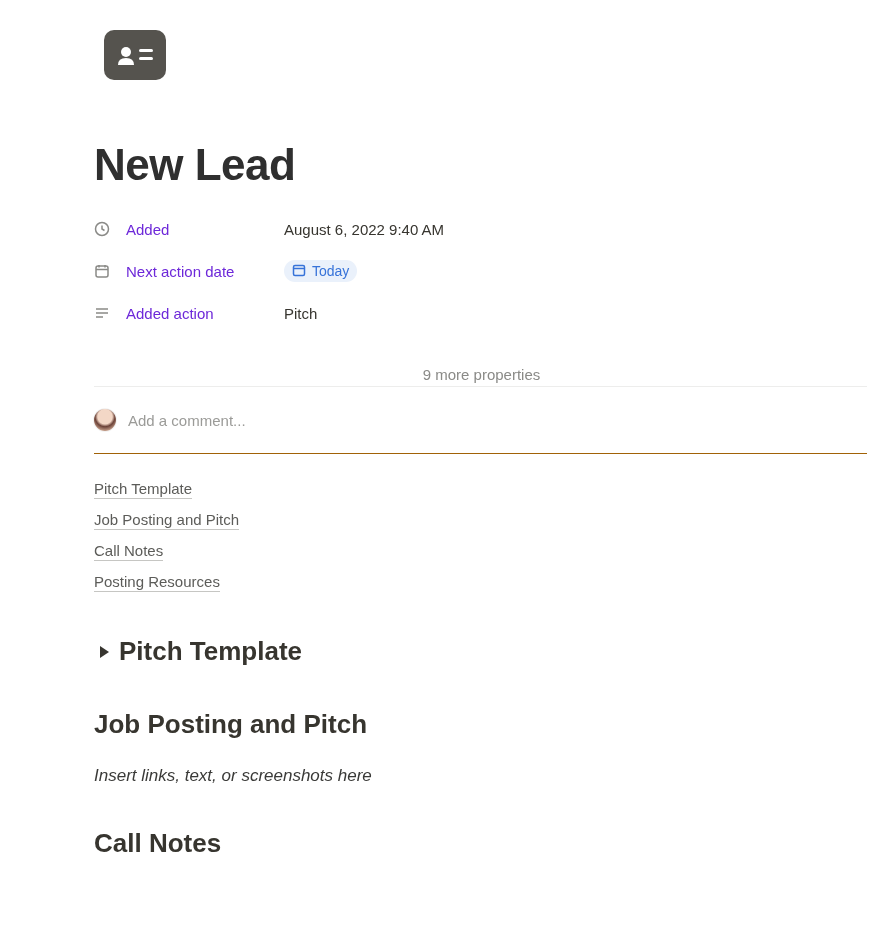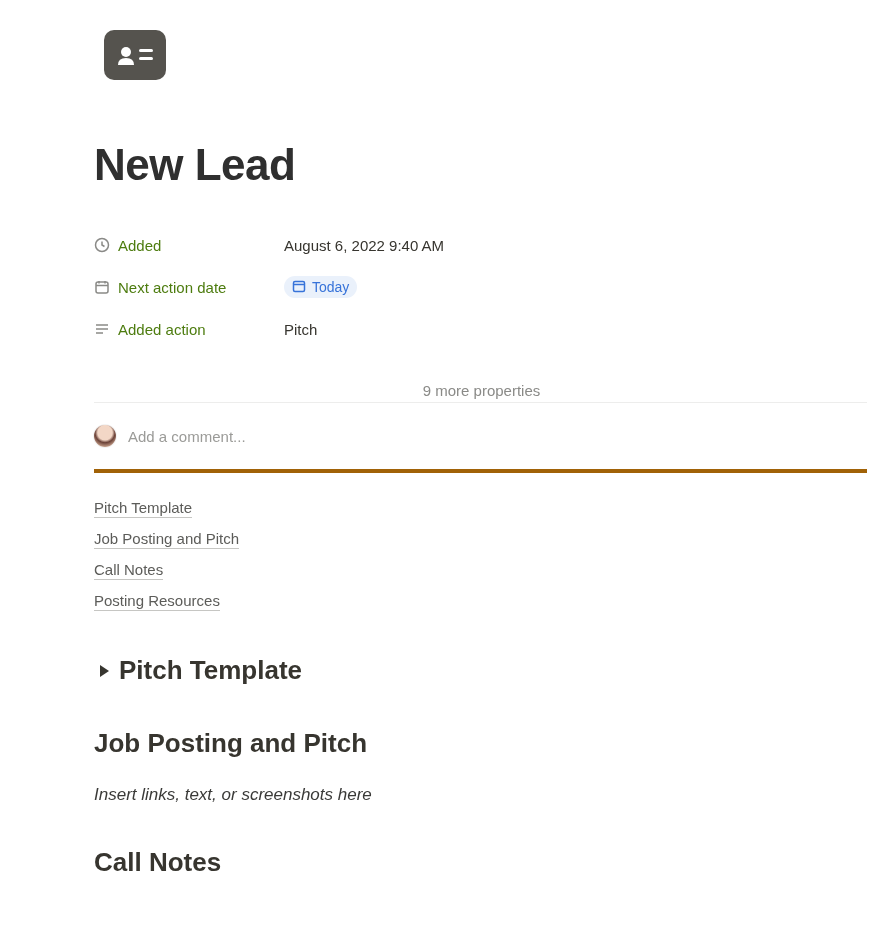--- a/index.html
+++ b/index.html
@@ -19,36 +19,36 @@
     align-items: center;
     justify-content: center;
     margin-left: 10px;
     margin-bottom: 60px;
   }
   .page-icon svg { width: 42px; height: 28px; fill: #fff; }
   .page-title {
     font-size: 44px;
     font-weight: 700;
     color: #2f2f2f;
-    margin-bottom: 34px;
+    margin-bottom: 18px;
     letter-spacing: -0.5px;
   }
   .properties { display: flex; flex-direction: column; gap: 0; }
   .prop-row {
     display: flex;
     align-items: center;
     height: 42px;
   }
   .prop-label {
     display: flex;
     align-items: center;
     width: 190px;
-    color: #4d7c0f;
-    font-size: 15px;
-    gap: 8px;
+    color: #6d28d9;
+    font-size: 15px;
+    gap: 16px;
   }
   .prop-label .icon { width: 16px; height: 16px; display: inline-flex; align-items: center; justify-content: center; }
   .prop-label .icon svg { width: 16px; height: 16px; stroke: #8a8a87; fill: none; stroke-width: 1.5; }
   .prop-value {
     font-size: 15px;
     color: #37352f;
   }
   .tag-lead {
     background: #e8e5ee;
     color: #4a4a4a;
@@ -77,21 +77,21 @@
     margin-left: 2px;
     flex-direction: column;
   }
   .more-props svg { width: 14px; height: 14px; stroke: #8a8a87; fill: none; stroke-width: 2; }
   .divider { border-top: 1px solid #ededec; margin-top: 10px; }
   .comment-row {
     display: flex;
     align-items: center;
     gap: 12px;
     padding: 22px 0;
-    border-bottom: 4px solid #a16207;
+    border-bottom: 1px solid #a16207;
   }
   .avatar {
     width: 22px;
     height: 22px;
     border-radius: 50%;
     background: radial-gradient(circle at 50% 35%, #f3d7c6 40%, #6b4238 55%, #c9a38e 80%);
     box-shadow: 0 0 0 1px rgba(0,0,0,0.05);
   }
   .comment-placeholder {
     color: #9b9b98;

